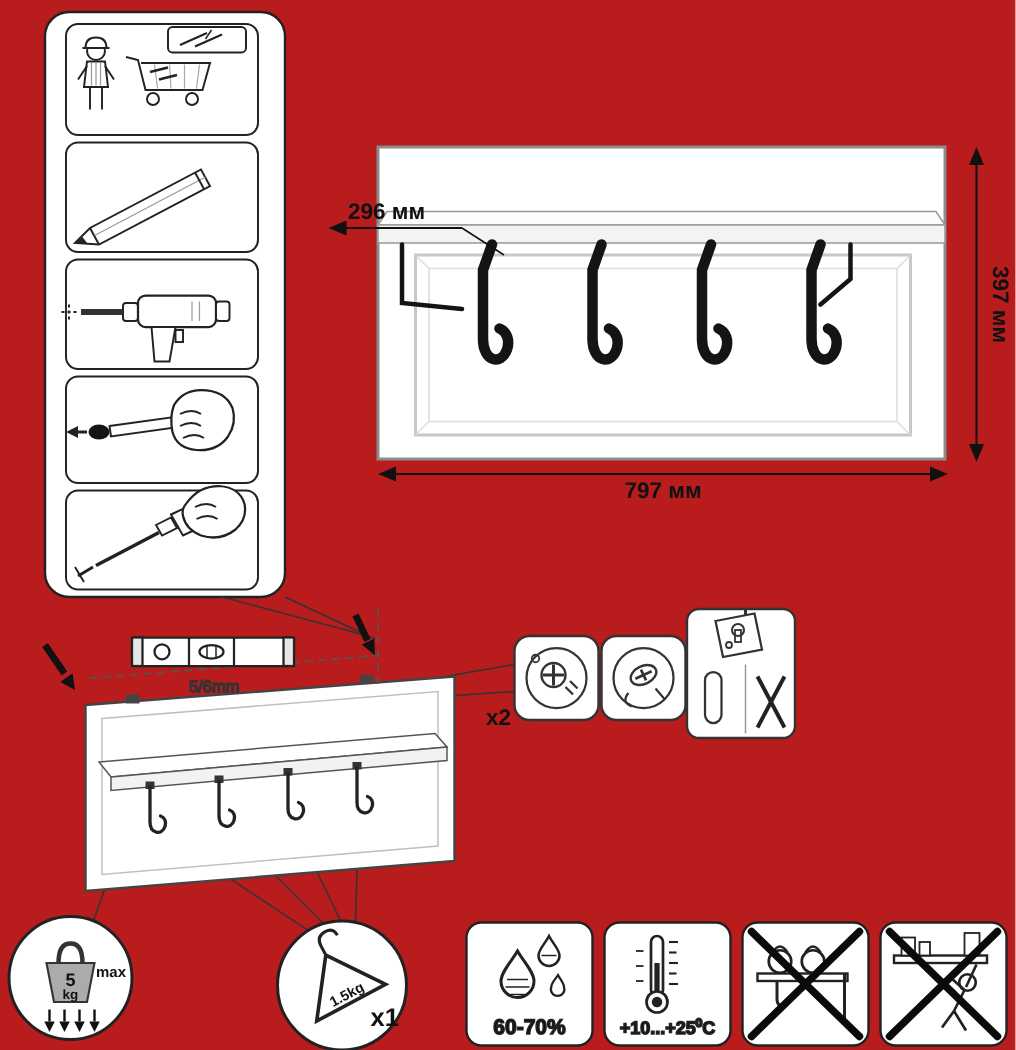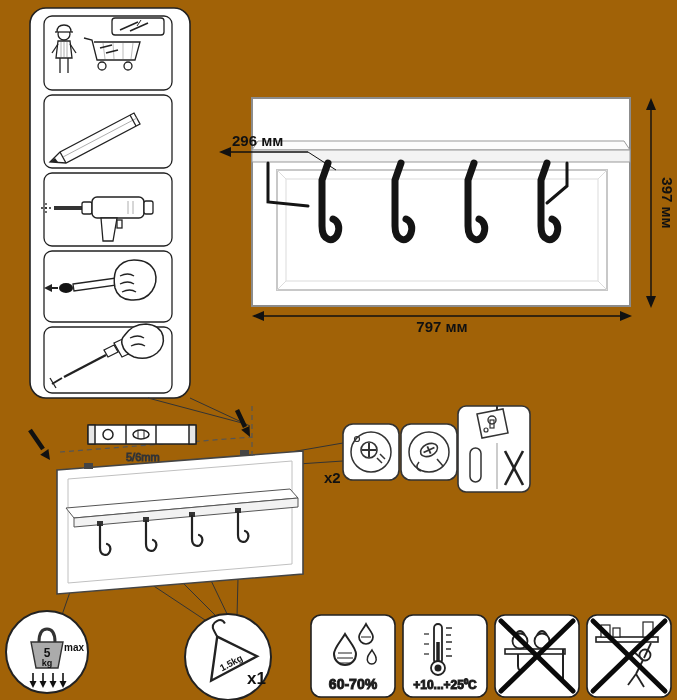--- a/index.html
+++ b/index.html
@@ -1,16 +1,16 @@
 <!DOCTYPE html>
 <html><head>
 <meta charset="utf-8">
 <style>
   html,body{margin:0;padding:0;background:#fff}
-  .canvas{position:relative;width:677px;height:700px;background:#a16207;overflow:hidden;font-family:"Liberation Sans",sans-serif}
+  .canvas{position:relative;width:677px;height:700px;background:#b91c1c;overflow:hidden;font-family:"Liberation Sans",sans-serif}
   svg{display:block}
   text{font-family:"Liberation Sans",sans-serif;fill:#111}
   .dim{font-size:15px;font-weight:700}
   .b{font-weight:700}
 </style>
 </head>
 <body>
 
 <div class="canvas">
 <svg width="677" height="700" viewBox="0 0 677 700">

